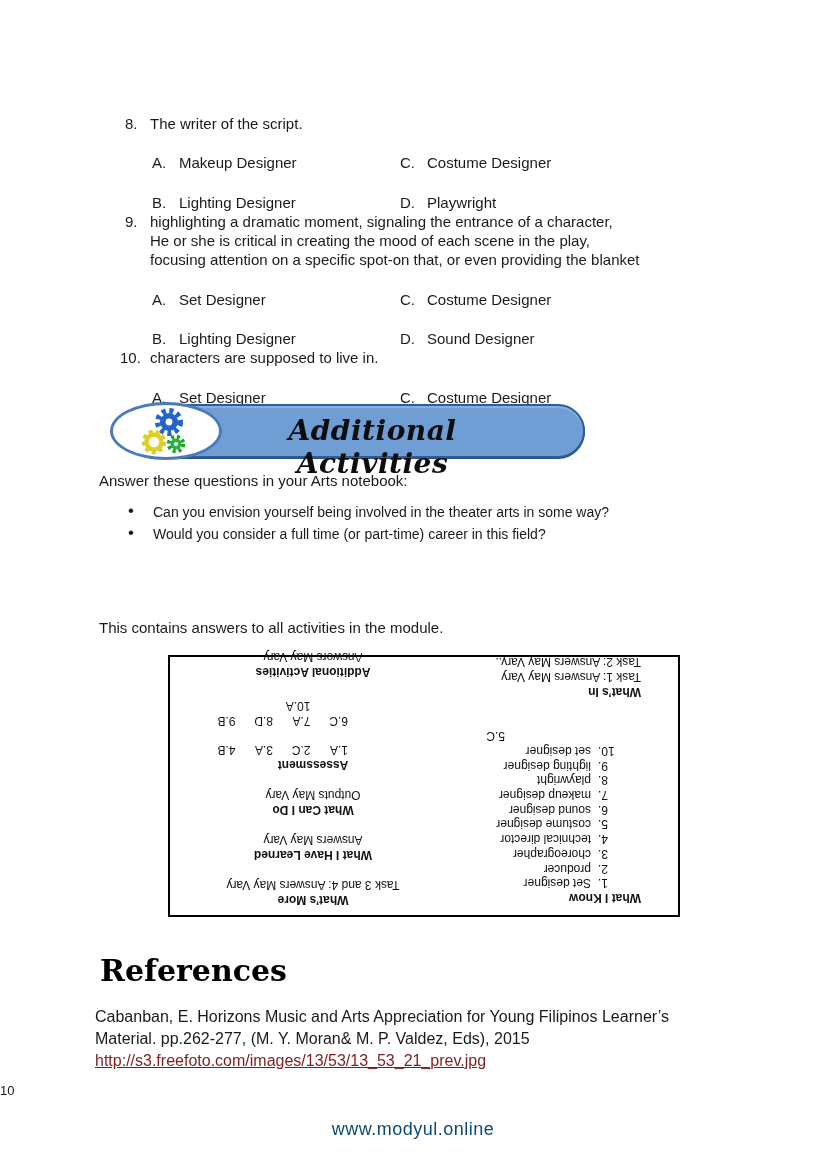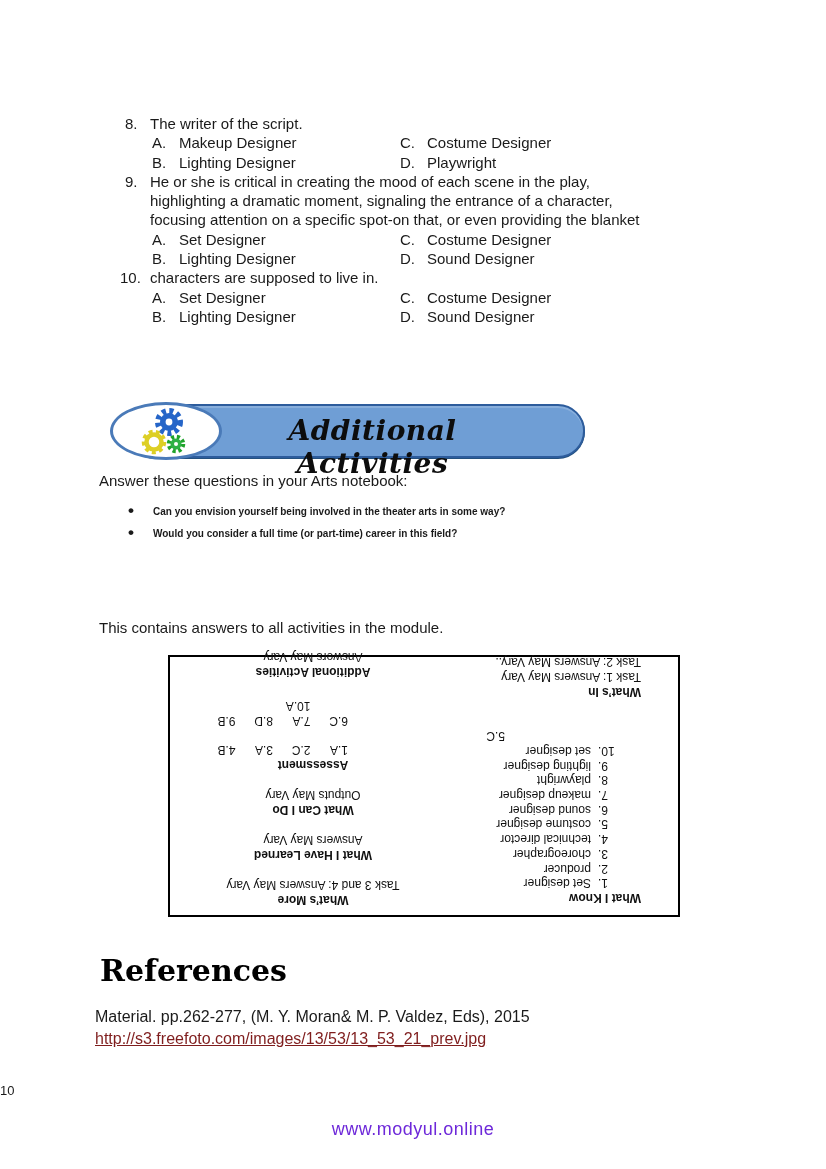--- a/index.html
+++ b/index.html
@@ -11,21 +11,21 @@
     font-family:"Liberation Sans", sans-serif; color:#1a1a1a;
   }
 
   
   .quiz { position:absolute; left:99px; top:114px; width:625px; font-size:15px; line-height:19.3px; }
   .q { position:relative; padding-left:51px; }
   .qnum { position:absolute; left:26px; top:0; }
   .q.q-ten .qnum { left:21px; }
   .qline { white-space:nowrap; }
   .opts { display:grid; grid-template-columns:248px auto; margin-left:2px; }
-  .opt { white-space:nowrap; }
+  .opt { white-space:nowrap;margin-top:20px; }
   .olabel { display:inline-block; width:27px; }
 
   
   .banner { position:absolute; }
   .pill { position:absolute; background:#6f9ed5; border:2px solid #2d5c9c; border-radius:32px;
           box-shadow:inset 0 2px 0 rgba(255,255,255,0.18), 0 1px 0 #24517f; }
   .badge { position:absolute; background:#ffffff; border:3px solid #4a7ab8; border-radius:50%;
            display:flex; align-items:center; justify-content:center; z-index:3; }
   .badge-back { position:absolute; border:2px solid #4a7ab8; border-radius:50%; z-index:2; }
   .banner-title { position:absolute; z-index:4; text-align:center;
@@ -38,21 +38,21 @@
   .banner-aa .banner-title { left:120px; width:285px; top:12px; font-size:28px; }
 
   .banner-ak { left:122px; top:550px; width:321px; height:54px; }
   .banner-ak .pill { left:14px; top:4px; right:0; bottom:4px; }
   .banner-ak .badge-back { left:28px; top:1px; width:128px; height:51px; }
   .banner-ak .badge { left:0; top:0; width:126px; height:53px; }
   .banner-ak .banner-title { left:125px; width:168px; top:11px; font-size:26px; }
 
   
   .notebook-line { position:absolute; left:99px; top:472px; font-size:15px; }
-  .bullets { position:absolute; left:128px; top:501px; font-size:10px; line-height:22px; list-style:none;font-weight:bold; }
+  .bullets { position:absolute; left:128px; top:501px; font-size:14px; line-height:22px; list-style:none; }
   .bullets li { position:relative; padding-left:25px; white-space:nowrap; }
   .bullets li::before { content:"•"; position:absolute; left:0; top:-1px; font-size:17px; }
   .ak-note { position:absolute; left:99px; top:619px; font-size:15px; }
 
   
   .akbox { position:absolute; left:168px; top:655px; width:512px; height:262px; border:2px solid #000; }
   .akbox-inner { position:absolute; inset:0; transform:rotate(180deg); font-size:12px; color:#111; }
   .ak-left { position:absolute; left:37px; top:10px; width:212px; line-height:14.7px; }
   .ak-h { font-weight:bold; }
   .ak-item { margin-left:17px; white-space:nowrap; }
@@ -70,21 +70,21 @@
   .ak-aa { margin-top:19px; }
 
   
   .references-heading { position:absolute; left:100px; top:953px;
     font-family:"DejaVu Serif", serif; font-weight:bold; font-size:30px; color:#000; }
   .citation { position:absolute; left:95px; top:1006px; font-size:16px; line-height:22px; }
   .citation div { white-space:nowrap; }
   .ref-link { color:#7f1d1d; text-decoration:underline; }
   .pagenum { position:absolute; left:0; top:1083px; width:100%; text-align:left; font-size:13px; }
   .watermark { position:absolute; left:0; top:1119px; width:100%; text-align:center;
-               font-size:18px; color:#6d28d9; letter-spacing:0.5px; }
+               font-size:18px; color:#0c4a6e; letter-spacing:0.5px; }
 </style>
 </head>
 <body>
 
 <div class="page">
 
   <section class="quiz">
 
     <div class="q">
       <span class="qnum">8.</span>
@@ -92,22 +92,22 @@
       <div class="opts">
         <div class="opt"><span class="olabel">A.</span><span>Makeup Designer</span></div>
         <div class="opt"><span class="olabel">C.</span><span>Costume Designer</span></div>
         <div class="opt"><span class="olabel">B.</span><span>Lighting Designer</span></div>
         <div class="opt"><span class="olabel">D.</span><span>Playwright</span></div>
       </div>
     </div>
 
     <div class="q">
       <span class="qnum">9.</span>
+      <div class="qline">highlighting a dramatic moment, signaling the entrance of a character,</div>
       <div class="qline">He or she is critical in creating the mood of each scene in the play,</div>
-      <div class="qline">highlighting a dramatic moment, signaling the entrance of a character,</div>
       <div class="qline">focusing attention on a specific spot-on that, or even providing the blanket</div>
       <div class="opts">
         <div class="opt"><span class="olabel">A.</span><span>Set Designer</span></div>
         <div class="opt"><span class="olabel">C.</span><span>Costume Designer</span></div>
         <div class="opt"><span class="olabel">B.</span><span>Lighting Designer</span></div>
         <div class="opt"><span class="olabel">D.</span><span>Sound Designer</span></div>
       </div>
     </div>
 
     <div class="q q-ten">
@@ -211,20 +211,21 @@
           <div class="ak-h">Additional Activities</div>
           <div>Answers May Vary</div>
         </div>
       </div>
 
     </div>
   </div>
 
   <h2 class="references-heading">References</h2>
   <div class="citation">
+    <div>Cabanban, E. Horizons Music and Arts Appreciation for Young Filipinos Learner’s</div>
     <div>Material. pp.262-277, (M. Y. Moran&amp; M. P. Valdez, Eds), 2015</div>
     <div><a class="ref-link" href="#">http://s3.freefoto.com/images/13/53/13_53_21_prev.jpg</a></div>
   </div>
 
   <div class="pagenum">10</div>
   <div class="watermark">www.modyul.online</div>
 
 </div>
 
 </body></html>

